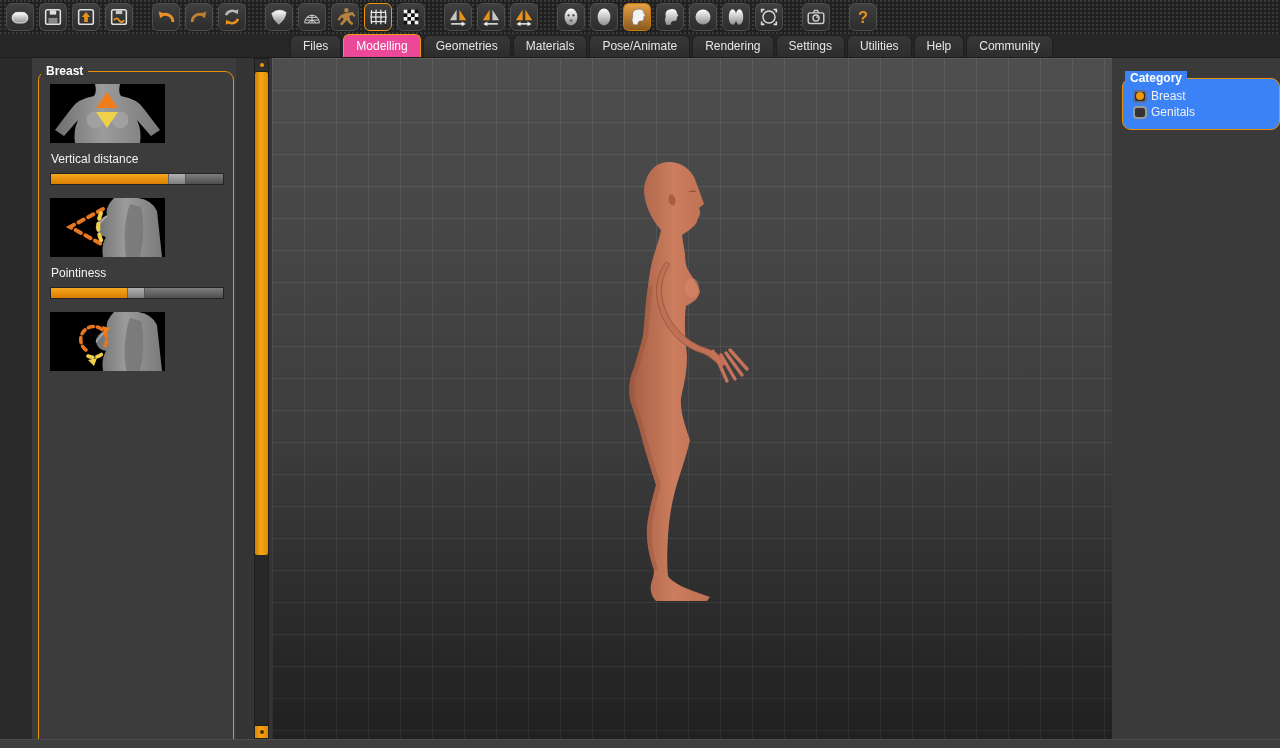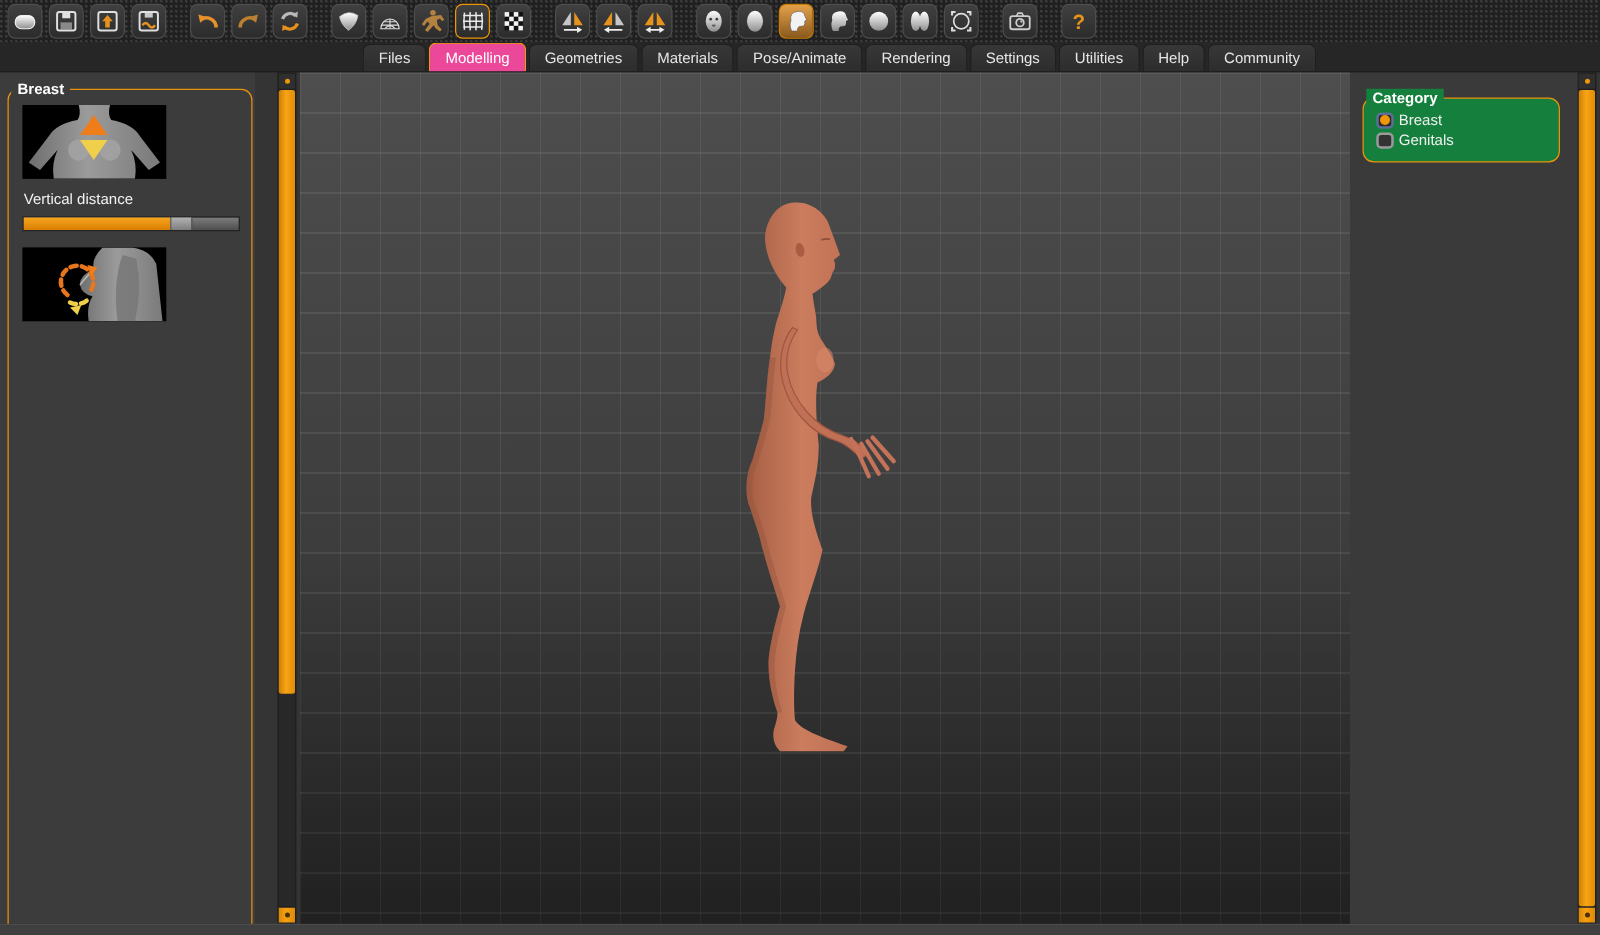--- a/index.html
+++ b/index.html
@@ -23,29 +23,29 @@
   
   .tabrow{display:flex;align-items:flex-end;background:#262626;}
   .tabrow.main{height:24px;flex:0 0 24px;padding-left:290px;border-bottom:1px solid #1c1c1c;box-sizing:border-box;}
   .tabrow.sub{height:24px;flex:0 0 24px;padding-left:392px;border-bottom:1px solid #1c1c1c;box-sizing:border-box;background:#2c2c2c;}
   .tab{height:21px;line-height:21px;padding:0 12px;font-size:12px;color:#e6e6e6;cursor:pointer;
     background:linear-gradient(#373737,#2d2d2d);border:1px solid #1f1f1f;border-bottom:none;
     border-radius:6px 6px 0 0;margin-right:2px;white-space:nowrap;}
   .tab.active{background:#ec4899;border:1px solid #f09609;border-bottom:none;color:#fff;height:22px;line-height:22px;}
 
   
-  .content{flex:1;display:flex;min-height:0;}
+  .content{flex:1;display:flex;min-height:0;padding-left:32px;}
   .left-panel{flex:0 0 204px;background:#3c3c3c;position:relative;overflow:hidden;}
   .right-panel{flex:0 0 182px;background:#3a3a3a;position:relative;overflow:hidden;}
 
   .groupbox{position:absolute;border:1px solid #e8920b;border-radius:9px;box-sizing:border-box;}
   .gb-title{position:absolute;top:-8px;left:2px;background:inherit;padding:0 5px;
     font-size:12px;font-weight:bold;color:#fff;white-space:nowrap;}
   .gb-breast{left:6px;right:2px;top:13px;height:760px;background:#3c3c3c;padding:12px 0 0 11px;}
-  .gb-category{left:10px;right:14px;top:20px;background:#15803d;padding:10px 0 8px 10px;}
+  .gb-category{left:10px;right:14px;top:20px;background:#3b82f6;padding:10px 0 8px 10px;}
 
   
   .slider-row{margin-bottom:13px;}
   .thumb{width:115px;height:59px;background:#000;display:block;}
   .slider-label{font-size:12px;color:#f2f2f2;margin:9px 0 7px 1px;}
   .slider{position:relative;width:172px;height:10px;border:1px solid #242424;
     background:linear-gradient(#7d7d7d,#4e4e4e);cursor:pointer;}
   .slider .fill{position:absolute;left:0;top:0;bottom:0;background:linear-gradient(#f7a61f,#da7e02);}
   .slider .handle{position:absolute;top:0;bottom:0;width:18px;background:linear-gradient(#b2b2b2,#7e7e7e);
     border-left:1px solid #666;border-right:1px solid #555;box-sizing:border-box;}
@@ -455,20 +455,30 @@
                 <use href="#thumb-vertical-position"></use>
               </svg>
     <div class="slider-label">Vertical distance</div>
     <div class="slider">
       <div class="fill" style="width: 68%;"></div>
       <div class="handle" style="left: 68%;"></div>
     </div>
   </div>
 
 
+  <div class="slider-row">
+    <svg class="thumb" width="115" height="59">
+                <use href="#thumb-pointiness"></use>
+              </svg>
+    <div class="slider-label">Pointiness</div>
+    <div class="slider">
+      <div class="fill" style="width: 44%;"></div>
+      <div class="handle" style="left: 44%;"></div>
+    </div>
+  </div>
 
   <div class="slider-row">
     <svg class="thumb" width="115" height="59">
                 <use href="#thumb-breast-volume"></use>
               </svg>
 
   </div>
 </div>
       </div>
     </div>

